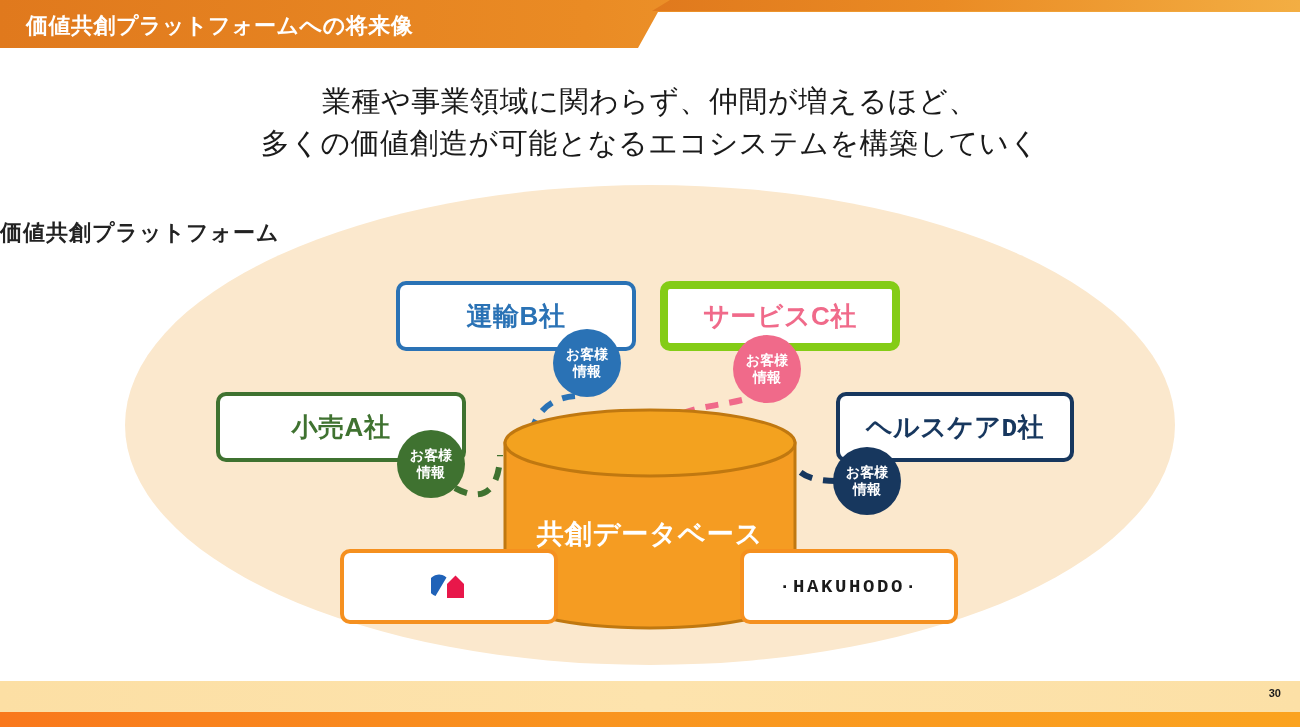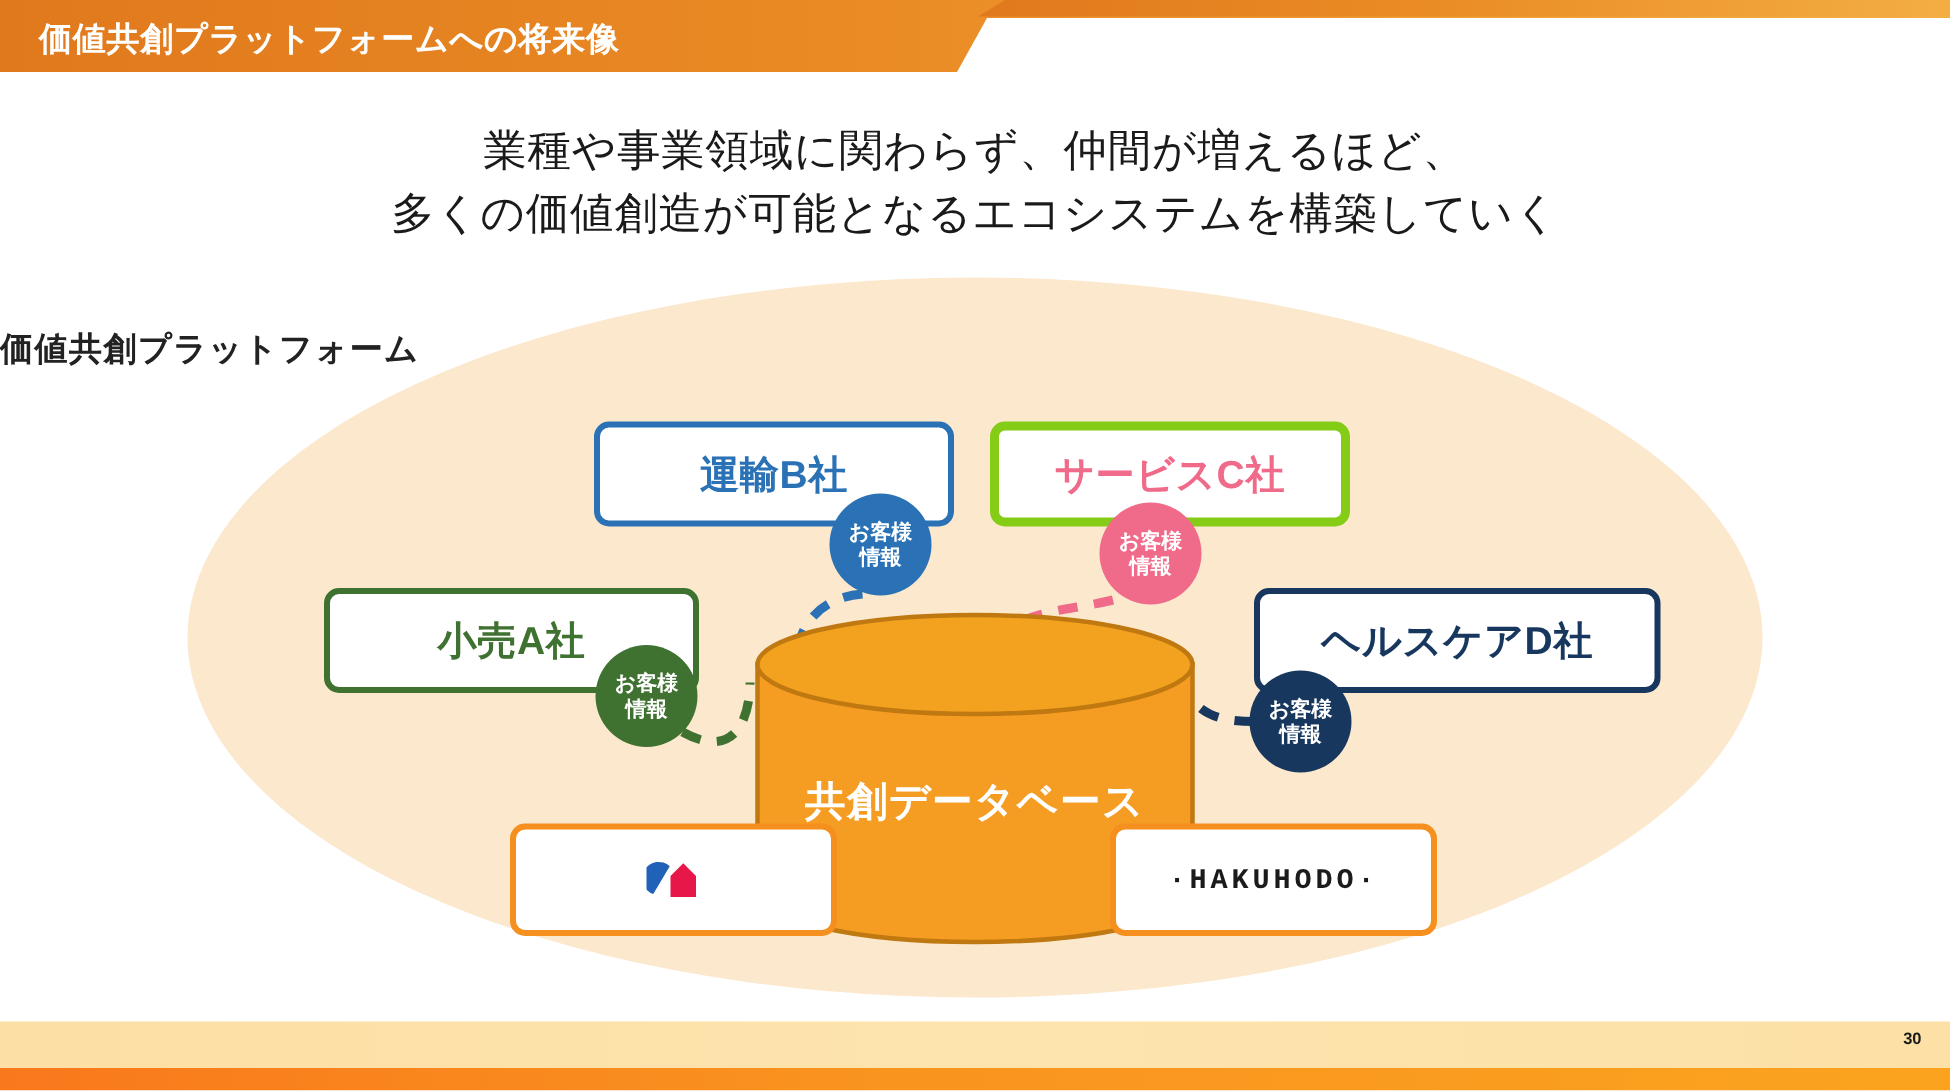--- a/index.html
+++ b/index.html
@@ -91,24 +91,24 @@
     letter-spacing: 0.5px;
     white-space: nowrap;
   }
 
   .box-retail   { left: 216px; top: 392px; width: 250px; height: 70px; border: 4px solid #3f7230; }
   .box-retail .box-label { color: #3f7230; }
 
   .box-transport{ left: 396px; top: 281px; width: 240px; height: 70px; border: 4px solid #2a72b5; }
   .box-transport .box-label { color: #2a72b5; }
 
-  .box-service  { left: 660px; top: 281px; width: 240px; height: 70px; border: 6px solid #84cc16; }
+  .box-service  { left: 660px; top: 281px; width: 240px; height: 70px; border: 8px solid #84cc16; }
   .box-service .box-label { color: #f06a8a; }
 
-  .box-health   { left: 836px; top: 392px; width: 271px; height: 70px; border: 4px solid #17375e; }
+  .box-health   { left: 836px; top: 392px; width: 238px; height: 70px; border: 4px solid #17375e; font-family: Liberation Mono, monospace; }
   .box-health .box-label { color: #17375e; }
 
   .box-sekisui  { left: 340px; top: 549px; width: 218px; height: 75px; border: 4px solid #f5901f; }
   .box-hakuhodo { left: 740px; top: 549px; width: 218px; height: 75px; border: 4px solid #f5901f; }
 
   
   .badge {
     position: absolute;
     border-radius: 50%;
     display: flex;

